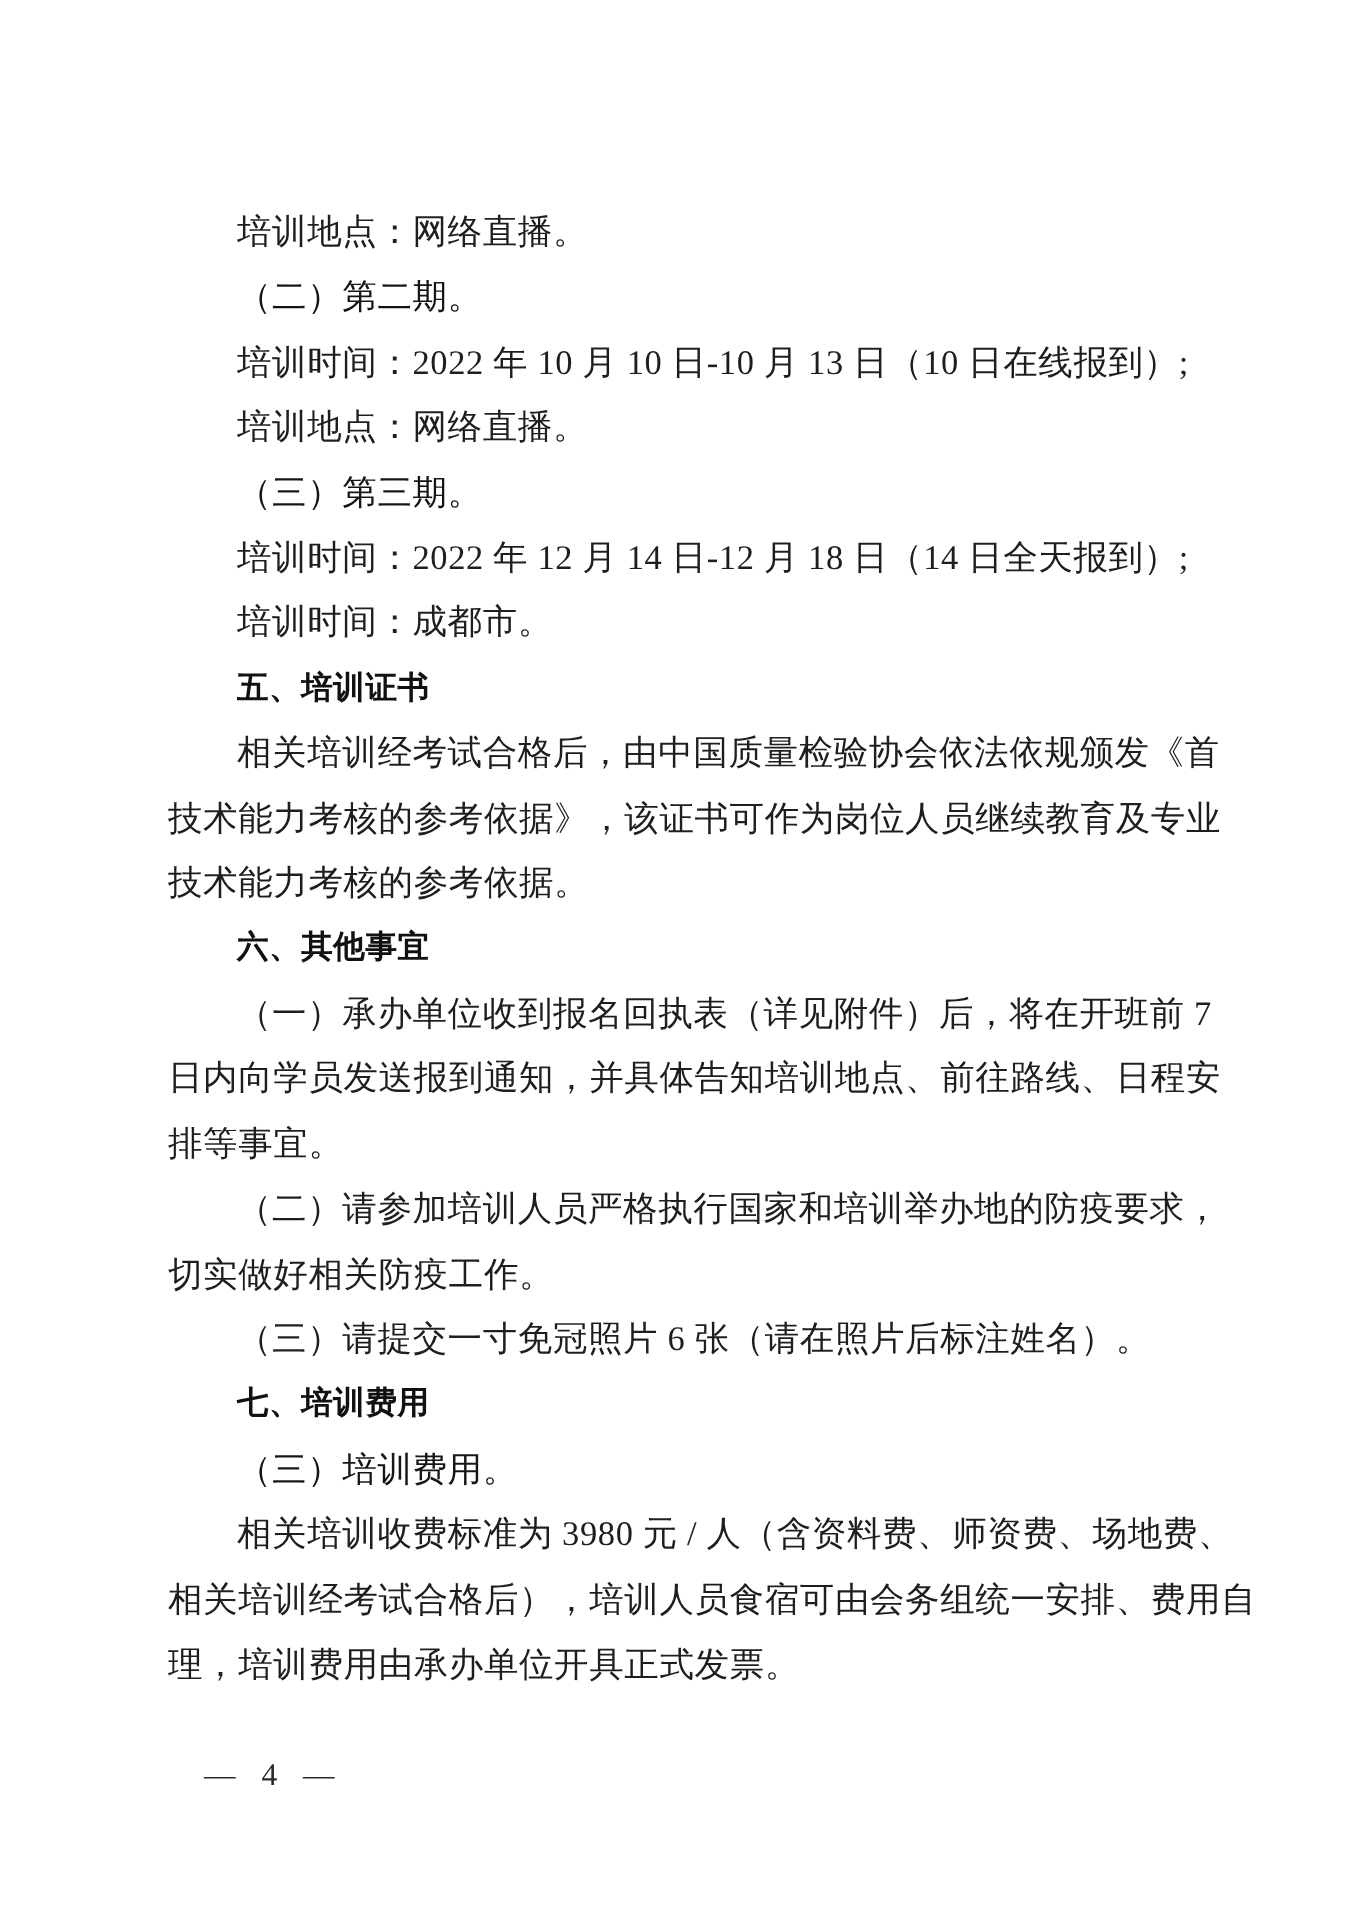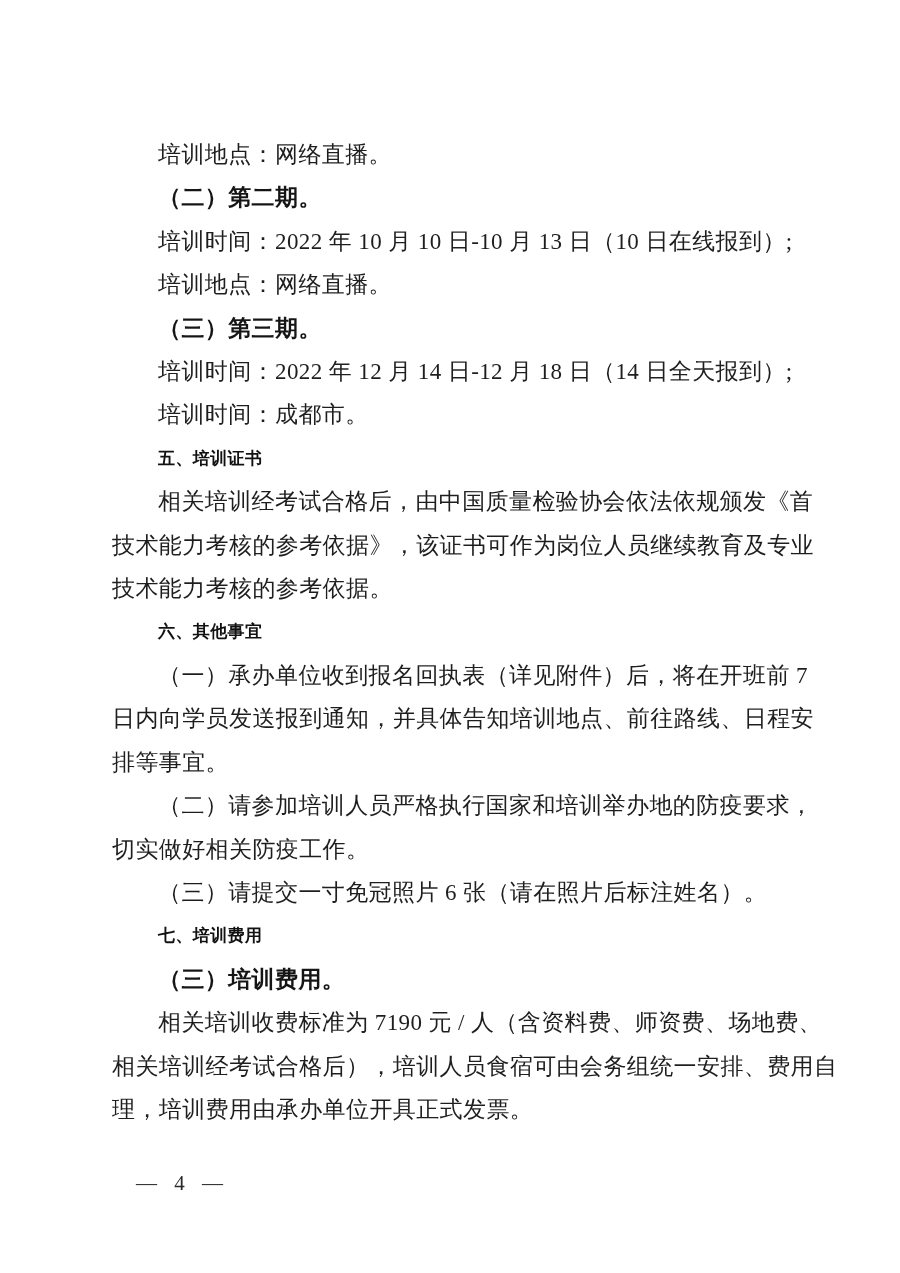--- a/index.html
+++ b/index.html
@@ -25,27 +25,27 @@
   }
   .line {
     font-size: 23px;
     line-height: 43.4px;
     color: #1e1e1e;
     white-space: pre;
     letter-spacing: 0.4px;
   }
   .line.indent { padding-left: 46px; }
   .line.subhead {
-    font-weight: bold;
+    font-weight: normal;
     color: #151515;
   }
   .line.heading {
     font-weight: bold;
     font-family: "Liberation Sans", "DejaVu Sans", sans-serif;
-    font-size: 17px;
+    font-size: 21px;
     color: #111111;
   }
   .page-number {
     position: absolute;
     left: 136px;
     top: 1168px;
     font-size: 21px;
     line-height: 30px;
     color: #2a2a2a;
     letter-spacing: 6px;
@@ -71,18 +71,18 @@
       <div class="line body">技术能力考核的参考依据。</div>
       <div class="line heading indent">六、其他事宜</div>
       <div class="line body indent">（一）承办单位收到报名回执表（详见附件）后，将在开班前 7</div>
       <div class="line body">日内向学员发送报到通知，并具体告知培训地点、前往路线、日程安</div>
       <div class="line body">排等事宜。</div>
       <div class="line body indent">（二）请参加培训人员严格执行国家和培训举办地的防疫要求，</div>
       <div class="line body">切实做好相关防疫工作。</div>
       <div class="line body indent">（三）请提交一寸免冠照片 6 张（请在照片后标注姓名）。</div>
       <div class="line heading indent">七、培训费用</div>
       <div class="line subhead indent">（三）培训费用。</div>
-      <div class="line body indent">相关培训收费标准为 7190 元 / 人（含资料费、师资费、场地费、</div>
+      <div class="line body indent">相关培训收费标准为 3980 元 / 人（含资料费、师资费、场地费、</div>
       <div class="line body">相关培训经考试合格后），培训人员食宿可由会务组统一安排、费用自</div>
       <div class="line body">理，培训费用由承办单位开具正式发票。</div>
     </div>
   <div class="page-number">— 4 —</div>
 </div>
 
 </body></html>

